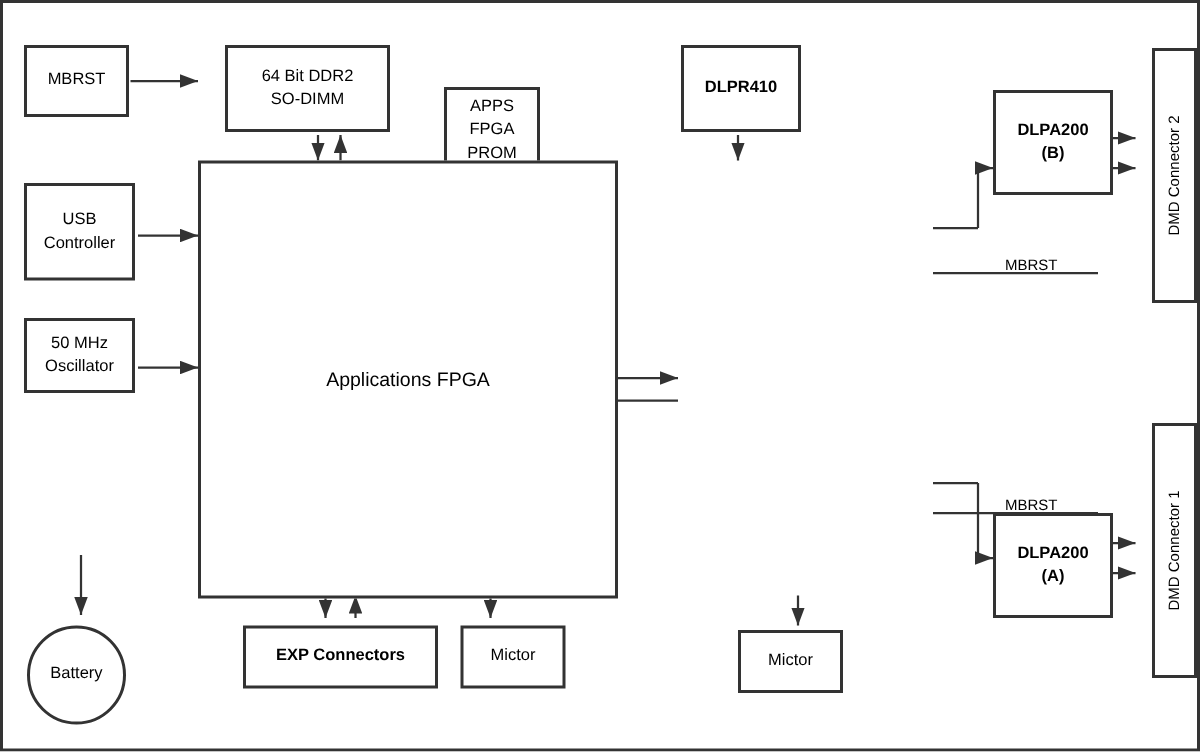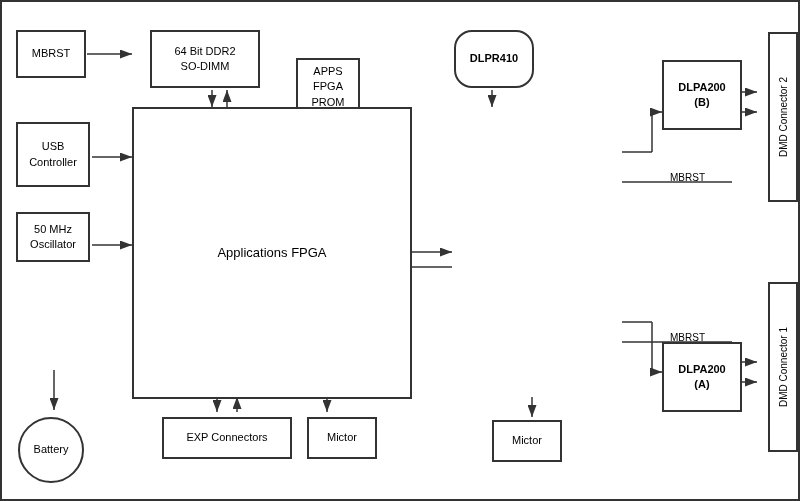--- a/index.html
+++ b/index.html
@@ -155,29 +155,29 @@
   <div class="block" style="left:294px; top:28px; width:64px; height:58px;margin-top:28px;">
     <span style="white-space:pre-line;">APPS
 FPGA
 PROM</span>
   </div>
 
   <div class="block" style="left:130px; top:105px; width:280px; height:292px; font-size:13px;">
     <span>Applications FPGA</span>
   </div>
 
-  <div class="block" style="left:160px; top:415px; width:130px; height:42px;">
+  <div class="block" style="left:160px; top:415px; width:130px; height:42px;font-weight:bold;">
     <span>EXP Connectors</span>
   </div>
 
   <div class="block" style="left:305px; top:415px; width:70px; height:42px;">
     <span>Mictor</span>
   </div>
 
-  <div class="block" style="left:452px; top:28px; width:80px; height:58px; font-weight:bold;border-radius:18px;">
+  <div class="block" style="left:452px; top:28px; width:80px; height:58px; font-weight:bold;">
     <span>DLPR410</span>
   </div>
 
 
   <div class="block" style="left:490px; top:418px; width:70px; height:42px;">
     <span>Mictor</span>
   </div>
 
   <div class="block" style="left:660px; top:58px; width:80px; height:70px; font-weight:bold;">
     <span style="white-space:pre-line;">DLPA200

